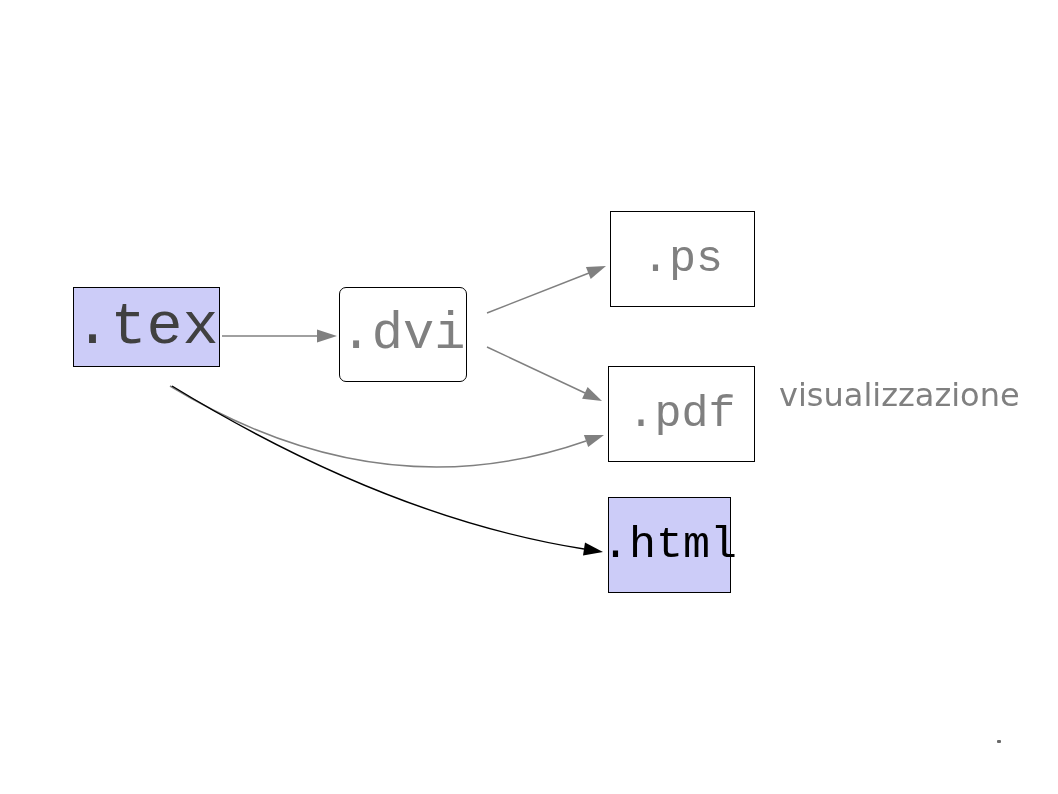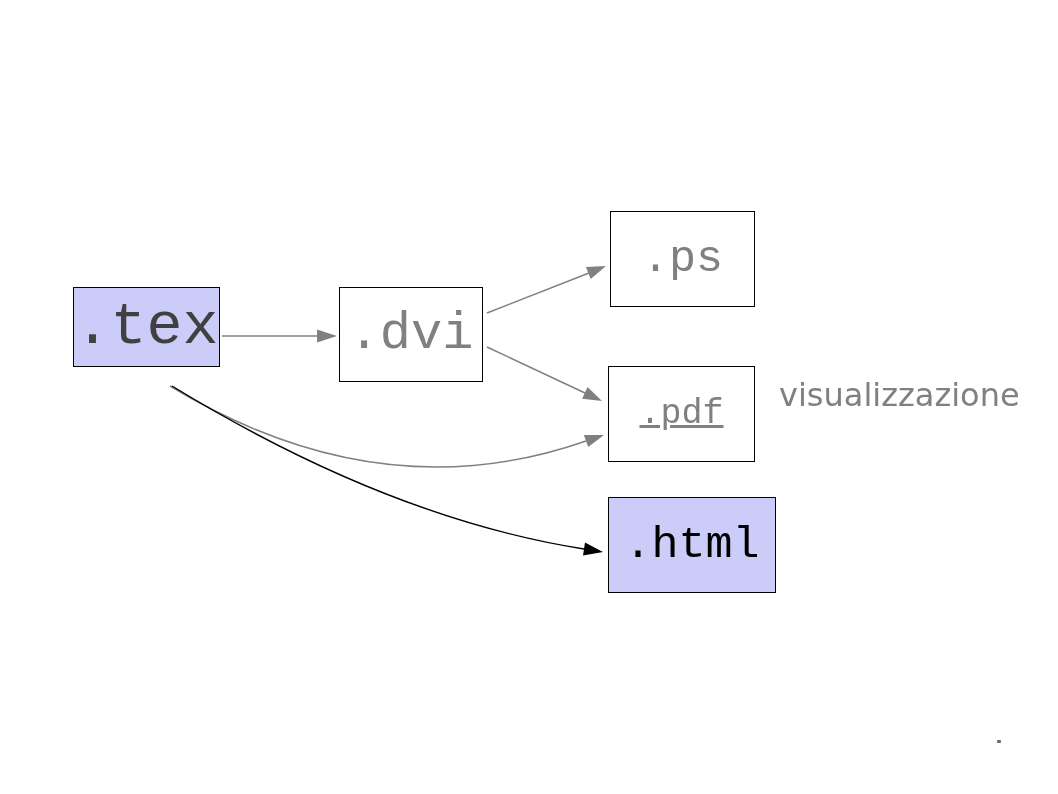--- a/index.html
+++ b/index.html
@@ -31,24 +31,24 @@
     justify-content: center;
     font-family: "Liberation Mono", "DejaVu Sans Mono", monospace;
     background: var(--node_plain, #ffffff);
     border: 1px solid #000000;
   }
   .node.highlight {
     background: var(--node_highlight, #ccccf8);
     border-width: 1.5px;
   }
   .node-tex   { left: 73px;  top: 287px; width: 147px; height: 80px; font-size: 60px; color: #404040; }
-  .node-dvi   { left: 339px; top: 287px; width: 144px; height: 95px; font-size: 52px; color: var(--muted_text, #808080); }
+  .node-dvi   { left: 339px; top: 287px; width: 128px; height: 95px; font-size: 52px; color: var(--muted_text, #808080); border-radius: 7px; }
   .node-ps    { left: 610px; top: 211px; width: 145px; height: 96px; font-size: 45px; color: var(--muted_text, #808080); }
-  .node-pdf   { left: 608px; top: 366px; width: 147px; height: 96px; font-size: 35px; color: var(--muted_text, #808080); text-decoration: underline; }
-  .node-html  { left: 608px; top: 497px; width: 168px; height: 96px; font-size: 45px; color: #000000; border-width: 1.5px; }
+  .node-pdf   { left: 608px; top: 366px; width: 147px; height: 96px; font-size: 45px; color: var(--muted_text, #808080); }
+  .node-html  { left: 608px; top: 497px; width: 123px; height: 96px; font-size: 45px; color: #000000; border-width: 1.5px; }
   .note {
     position: absolute;
     color: var(--muted_text, #808080);
     font-size: 32px;
     line-height: 37px;
     white-space: nowrap;
   }
   .note-ps  { left: 779px; top: 236px; }
   .note-pdf { left: 779px; top: 377px; }
   .stray-dot {

